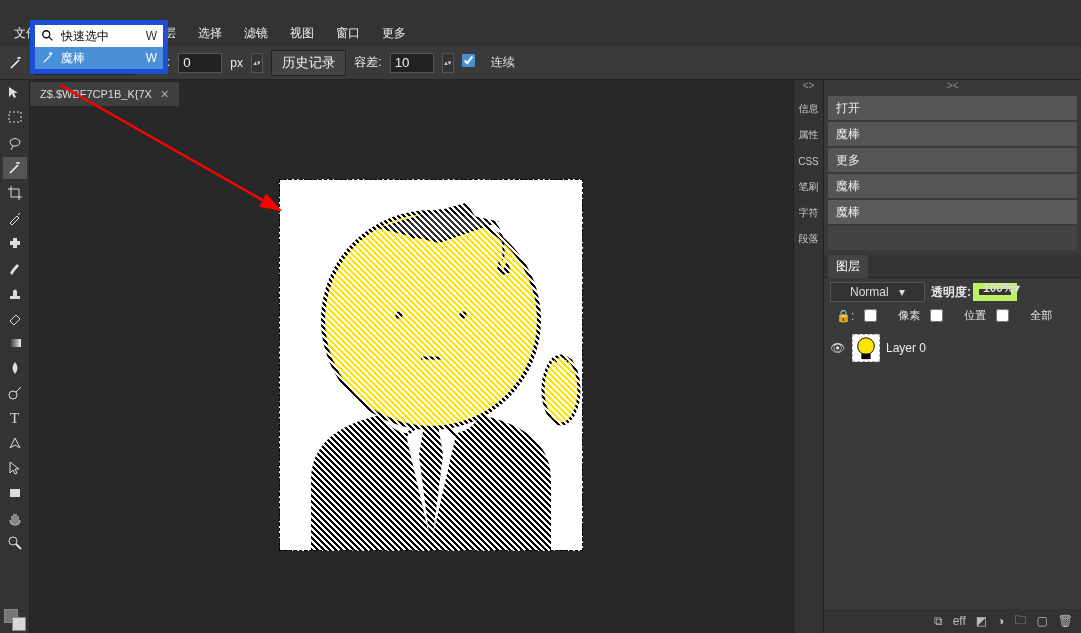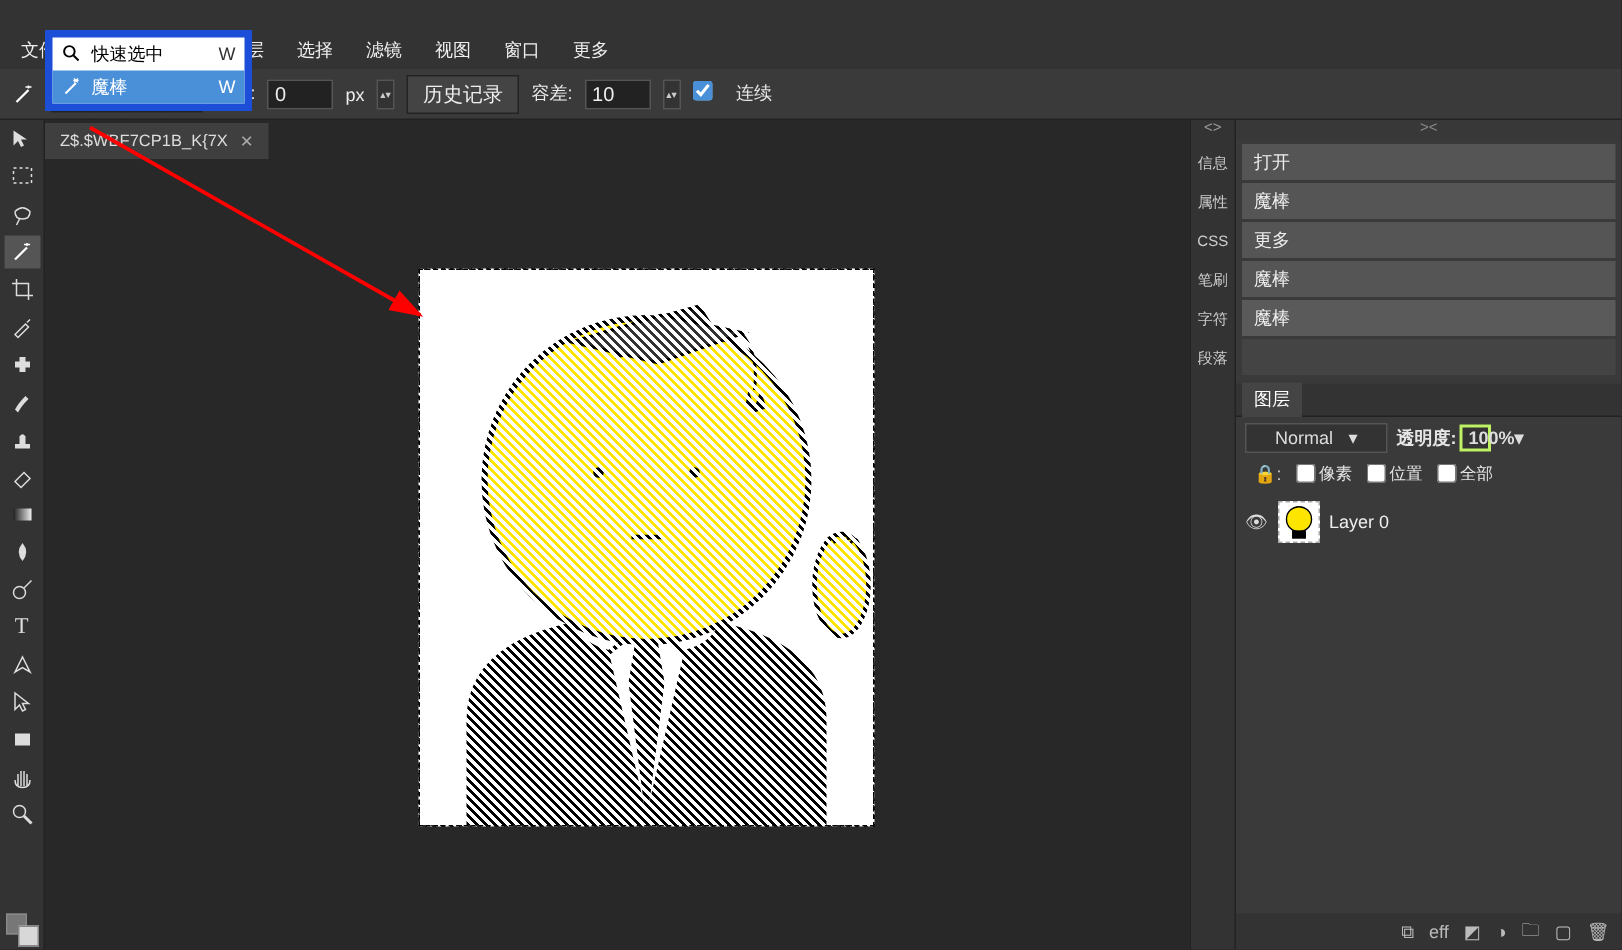--- a/index.html
+++ b/index.html
@@ -63,24 +63,24 @@
   .history-list { padding:2px 4px;}
   .history-row { height:24px; background:#555; margin-bottom:2px; display:flex; align-items:center; padding:0 8px; color:#eee; font-size:12px;}
   .history-row.blank { background:#444;}
   .history-row.active { background:#5a5a5a;}
 
   .layers-panel { flex:1; display:flex; flex-direction:column; background:#3a3a3a; margin-top:2px;}
   .layers-ctrl { padding:4px 6px; display:flex; flex-direction:column; gap:4px;}
   .lrow { display:flex; align-items:center; gap:6px;}
   .blend-select { flex:0 0 95px; height:20px; background:#333; border:1px solid #555; color:#ddd; display:flex; align-items:center; justify-content:space-between; padding:0 19px;}
   .opacity-box { display:flex; align-items:center; gap:2px;font-weight:bold;}
-  .opacity-val { width:21px; height:18px; background:#333; border:2px solid #bef264; color:#ddd; text-align:left; padding:0 4px; display:flex; align-items:flex-end; justify-content:space-between;}
+  .opacity-val { width:44px; height:18px; background:#333; border:6px solid #bef264; color:#ddd; text-align:left; padding:0 4px; display:flex; align-items:flex-end; justify-content:space-between;}
   .lock-row { display:flex; align-items:center; gap:10px; padding:2px 6px;}
   .lock-icon { color:#ccc;}
-  .lock-check { display:flex; align-items:center; gap:2px; font-size:11px;}
+  .lock-check { display:flex; align-items:center; gap:21px; font-size:11px;}
   .layer-list { flex:1; background:#3a3a3a; padding:2px;}
   .layer-row { height:34px; display:flex; align-items:center; gap:6px; padding:0 4px; background:#3a3a3a;}
   .eye { width:16px; color:#ddd;}
   .layer-thumb { width:28px; height:28px; border:1px dashed #aaa; background:#fff; display:flex; align-items:center; justify-content:center; position:relative;}
   .layer-thumb svg { width:100%; height:100%;}
   .layer-name { color:#eee;}
   .layers-footer { height:24px; background:#333; display:flex; align-items:center; justify-content:flex-end; gap:10px; padding:0 8px; color:#bbb;}
 </style>
 </head>
 <body>

